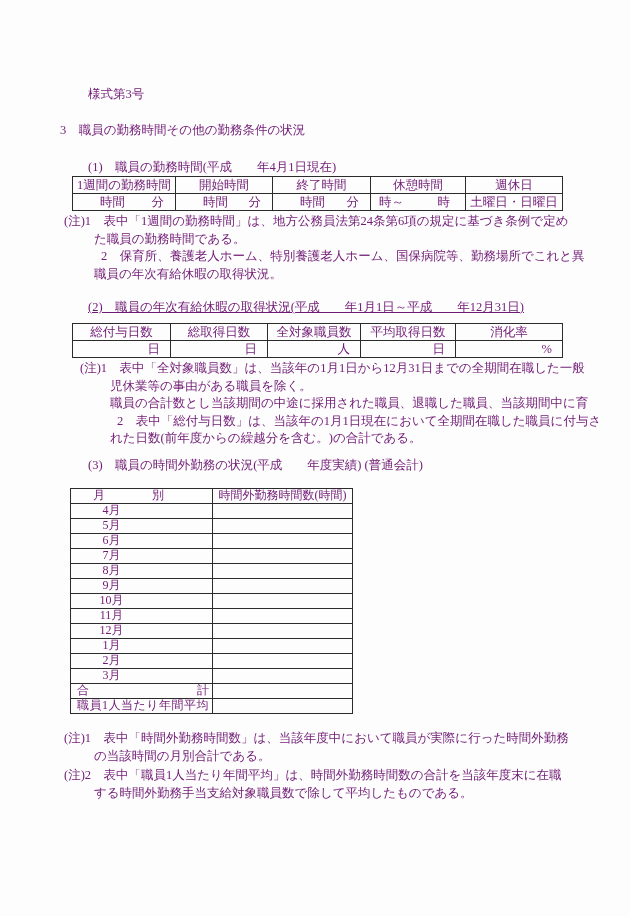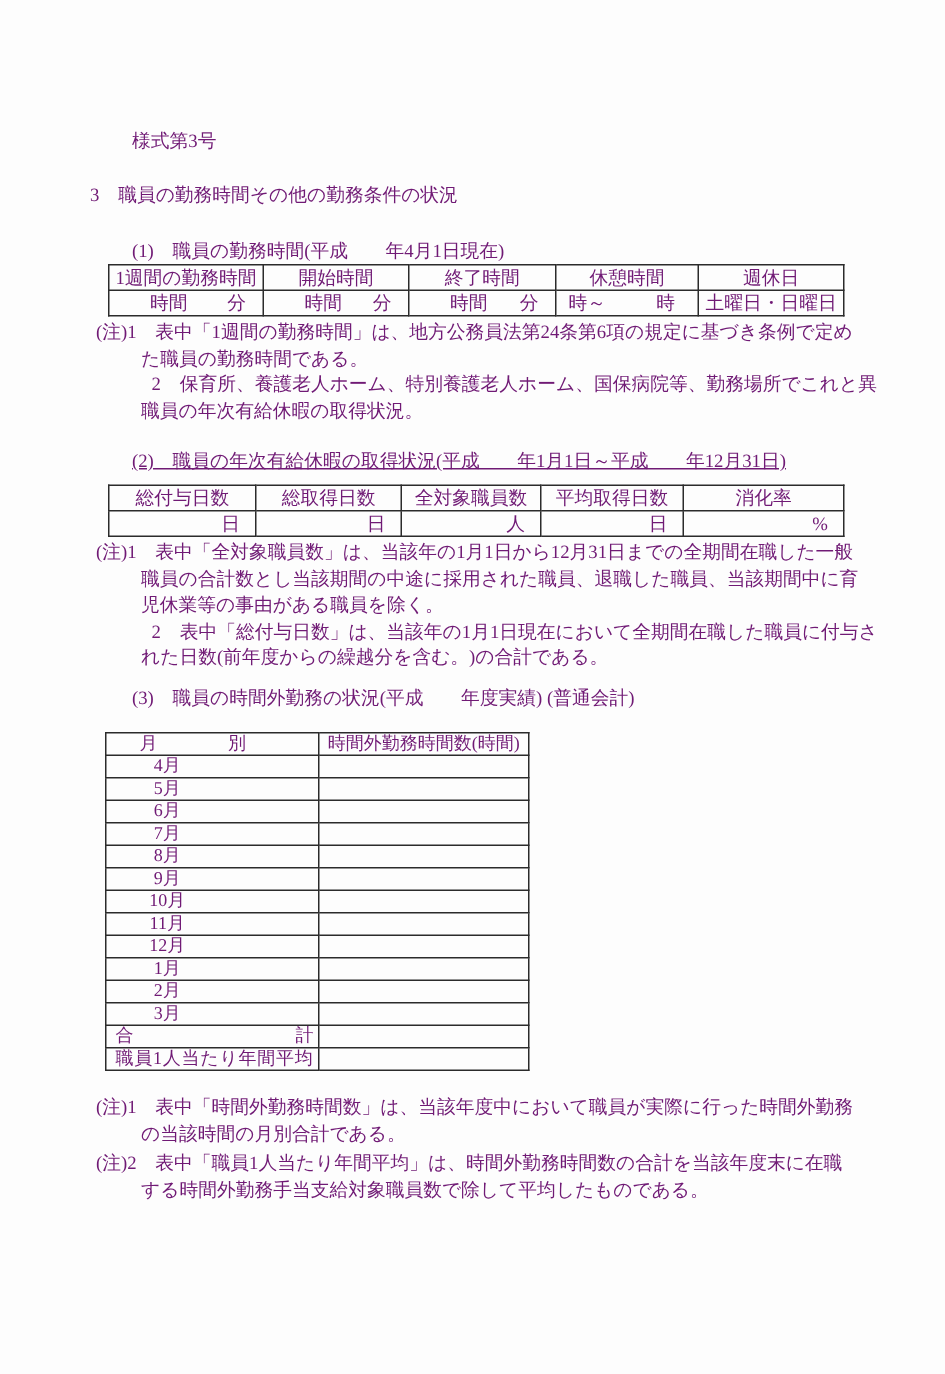--- a/index.html
+++ b/index.html
@@ -50,21 +50,21 @@
   .t3 .val   { }
 
   
   .notes { position:absolute; left:64px; }
   .note-line { white-space:nowrap; }
   .n1 .note-line, .n2 .note-line { line-height:17.6px; height:17.6px; }
   .n3 .note-line { line-height:18.4px; height:18.4px; }
   .cont { padding-left:30px; }
   .item { padding-left:37px; }
   .n1 { top:213px; }
-  .n2 { top:360px; }
+  .n2 { top:360px;margin-left:16px; }
   .n3 { top:729px; }
 </style>
 </head>
 <body>
 
 <div class="page">
 
   <div class="abs form-label">様式第3号</div>
   <div class="abs doc-title">3　職員の勤務時間その他の勤務条件の状況</div>
 
@@ -142,22 +142,22 @@
         <td class="unit">日</td>
         <td class="unit">日</td>
         <td class="unit">人</td>
         <td class="unit">日</td>
         <td class="unit">%</td>
       </tr>
     </tbody>
   </table>
   <div class="notes n2">
     <div class="note-line">(注)1　表中「全対象職員数」は、当該年の1月1日から12月31日までの全期間在職した一般</div>
+    <div class="note-line cont">児休業等の事由がある職員を除く。</div>
     <div class="note-line cont">職員の合計数とし当該期間の中途に採用された職員、退職した職員、当該期間中に育</div>
-    <div class="note-line cont">児休業等の事由がある職員を除く。</div>
     <div class="note-line item">2　表中「総付与日数」は、当該年の1月1日現在において全期間在職した職員に付与さ</div>
     <div class="note-line cont">れた日数(前年度からの繰越分を含む。)の合計である。</div>
   </div>
 
   <div class="abs sec-heading-3">(3)　職員の時間外勤務の状況(平成　　年度実績) (普通会計)</div>
   <table class="tbl t3">
     <colgroup>
         <col style="width:142px">
         <col style="width:140px">
       </colgroup>

